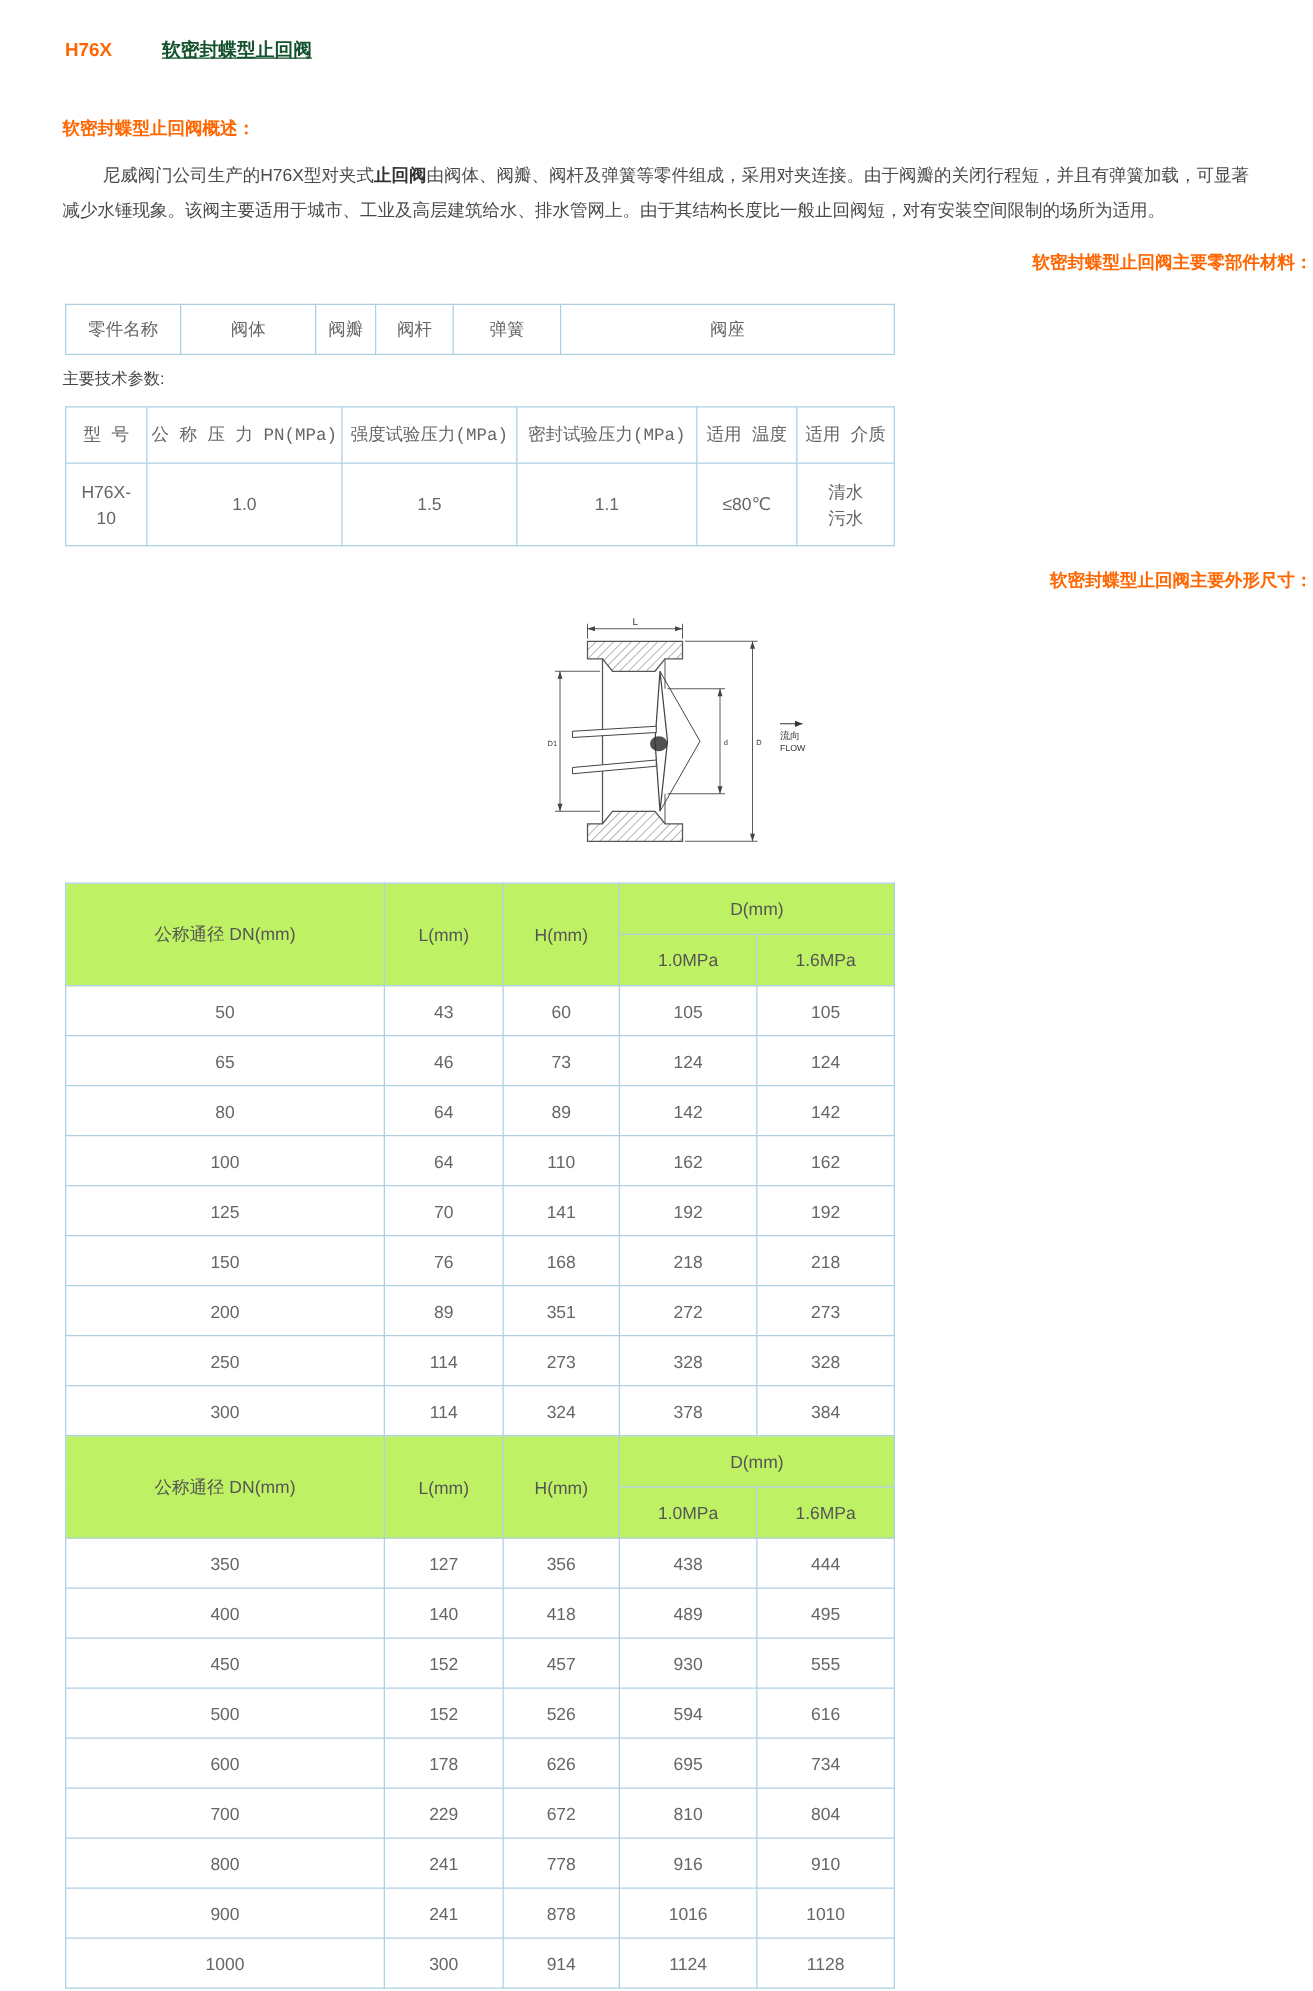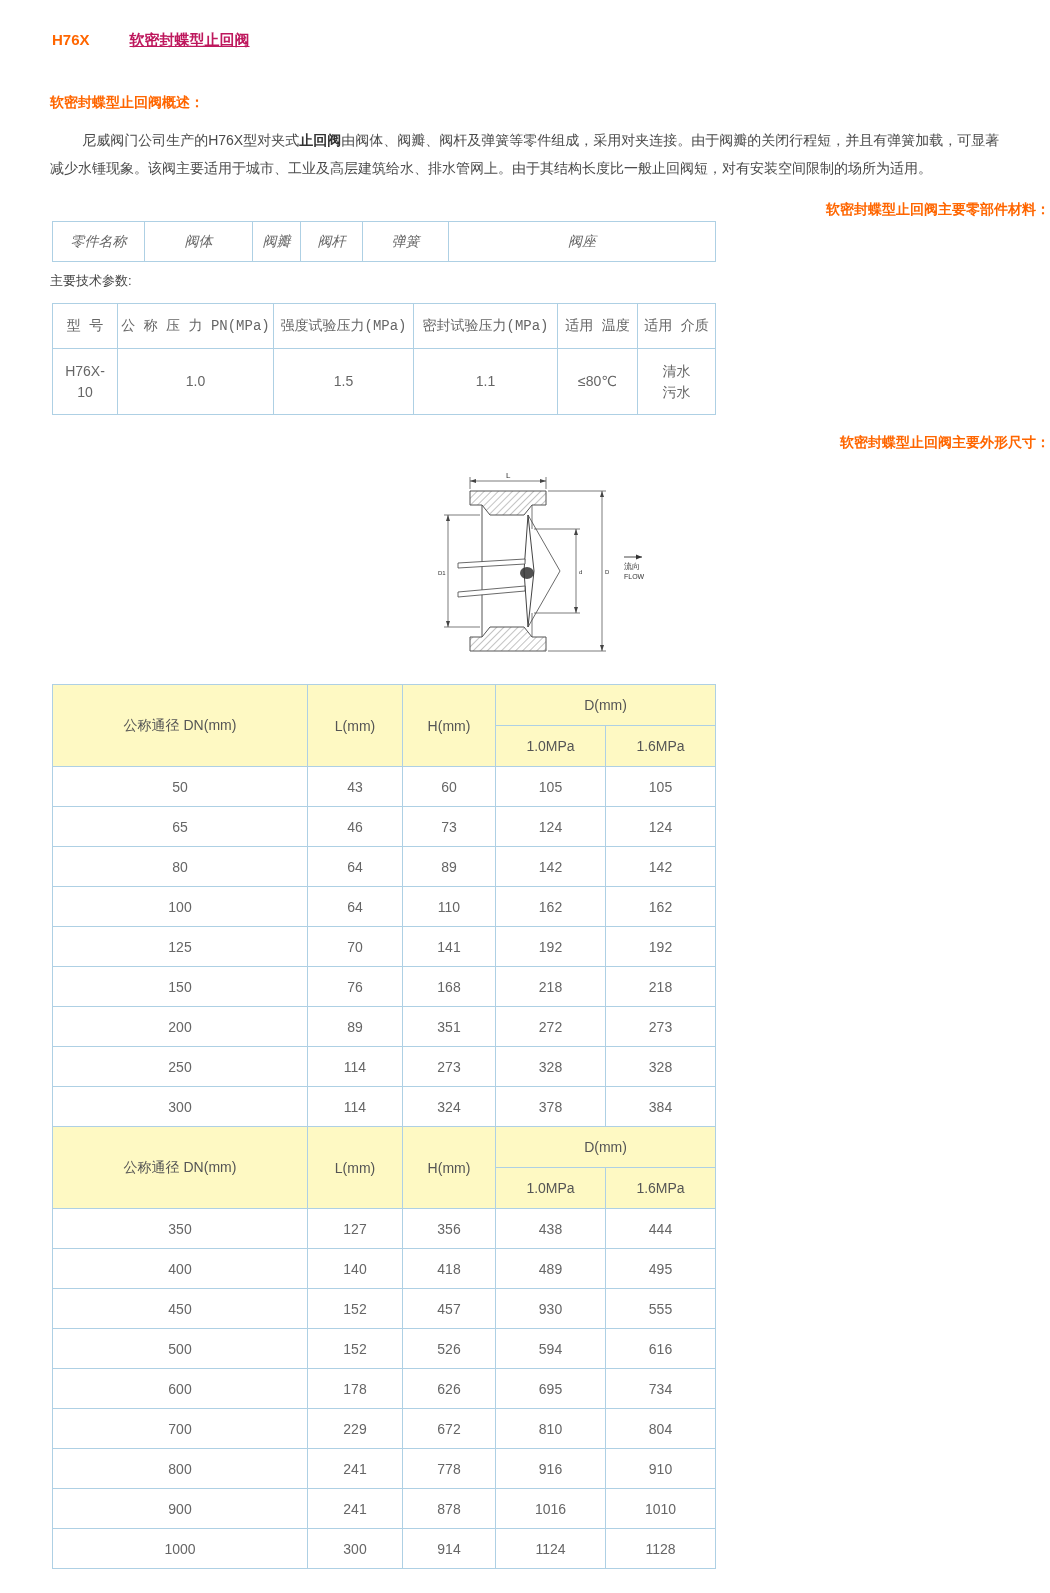--- a/index.html
+++ b/index.html
@@ -5,49 +5,49 @@
   * { box-sizing: border-box; margin: 0; padding: 0; }
   html,body { background:#ffffff; }
   body {
     width:1050px; height:1593px; overflow:hidden;
     font-family:"Liberation Sans","DejaVu Sans",sans-serif;
     color:#444;
   }
   .page { position:relative; width:1050px; height:1593px; }
 
   .title { margin:31px 0 0 52px; font-size:15px; font-weight:bold; color:#ff6600; }
-  .title .link { text-decoration:underline; cursor:pointer; color:#be185d;padding-left:40px; }
+  .title .link { text-decoration:underline; cursor:pointer; color:#14532d;padding-left:40px; }
 
   .sec-heading { margin:44px 0 0 50px; font-size:14px; font-weight:bold; color:#ff6600; }
   .sec-heading.tight { margin-top:19px;text-align:right; }
 
   .para {
     margin:14px 0 0 50px; width:958px;
     font-size:14px; line-height:28px; color:#4a4a4a;
     text-indent:2.3em;
   }
   .para .b { font-weight:bold; color:#333; }
 
   .plain-label { margin:10px 0 0 50px; font-size:13px; color:#444; }
 
   table { border-collapse:collapse; table-layout:fixed; margin-left:52px; }
   td, th { border:1px solid #aed0e4; text-align:center; vertical-align:middle;
            font-size:14px; color:#666; font-weight:normal; white-space:pre-line; }
 
-  .materials-table { margin-top:2px; width:663px;font-style:italic; }
+  .materials-table { margin-top:24px; width:663px; }
   .materials-table td { height:40px; }
 
   .tech-table { margin-top:13px; width:663px; }
   .tech-table thead th { height:45px;font-family:Liberation Mono, monospace; }
   .tech-table td { height:66px; line-height:21px; }
 
   .drawing-wrap { margin:17px 0 0 428px; width:240px; height:200px; }
 
   .dim-table { margin-top:15px; width:663px; }
-  .dim-table th { background:#fef9c3; color:#555; height:41px; }
+  .dim-table th { background:#bef264; color:#555; height:41px; }
   .dim-table td { height:40px; }
 
   svg text { font-family:"Liberation Sans","DejaVu Sans",sans-serif; fill:#333; }
 </style>
 </head>
 <body>
 
 <div class="page">
 
   <div class="title">

